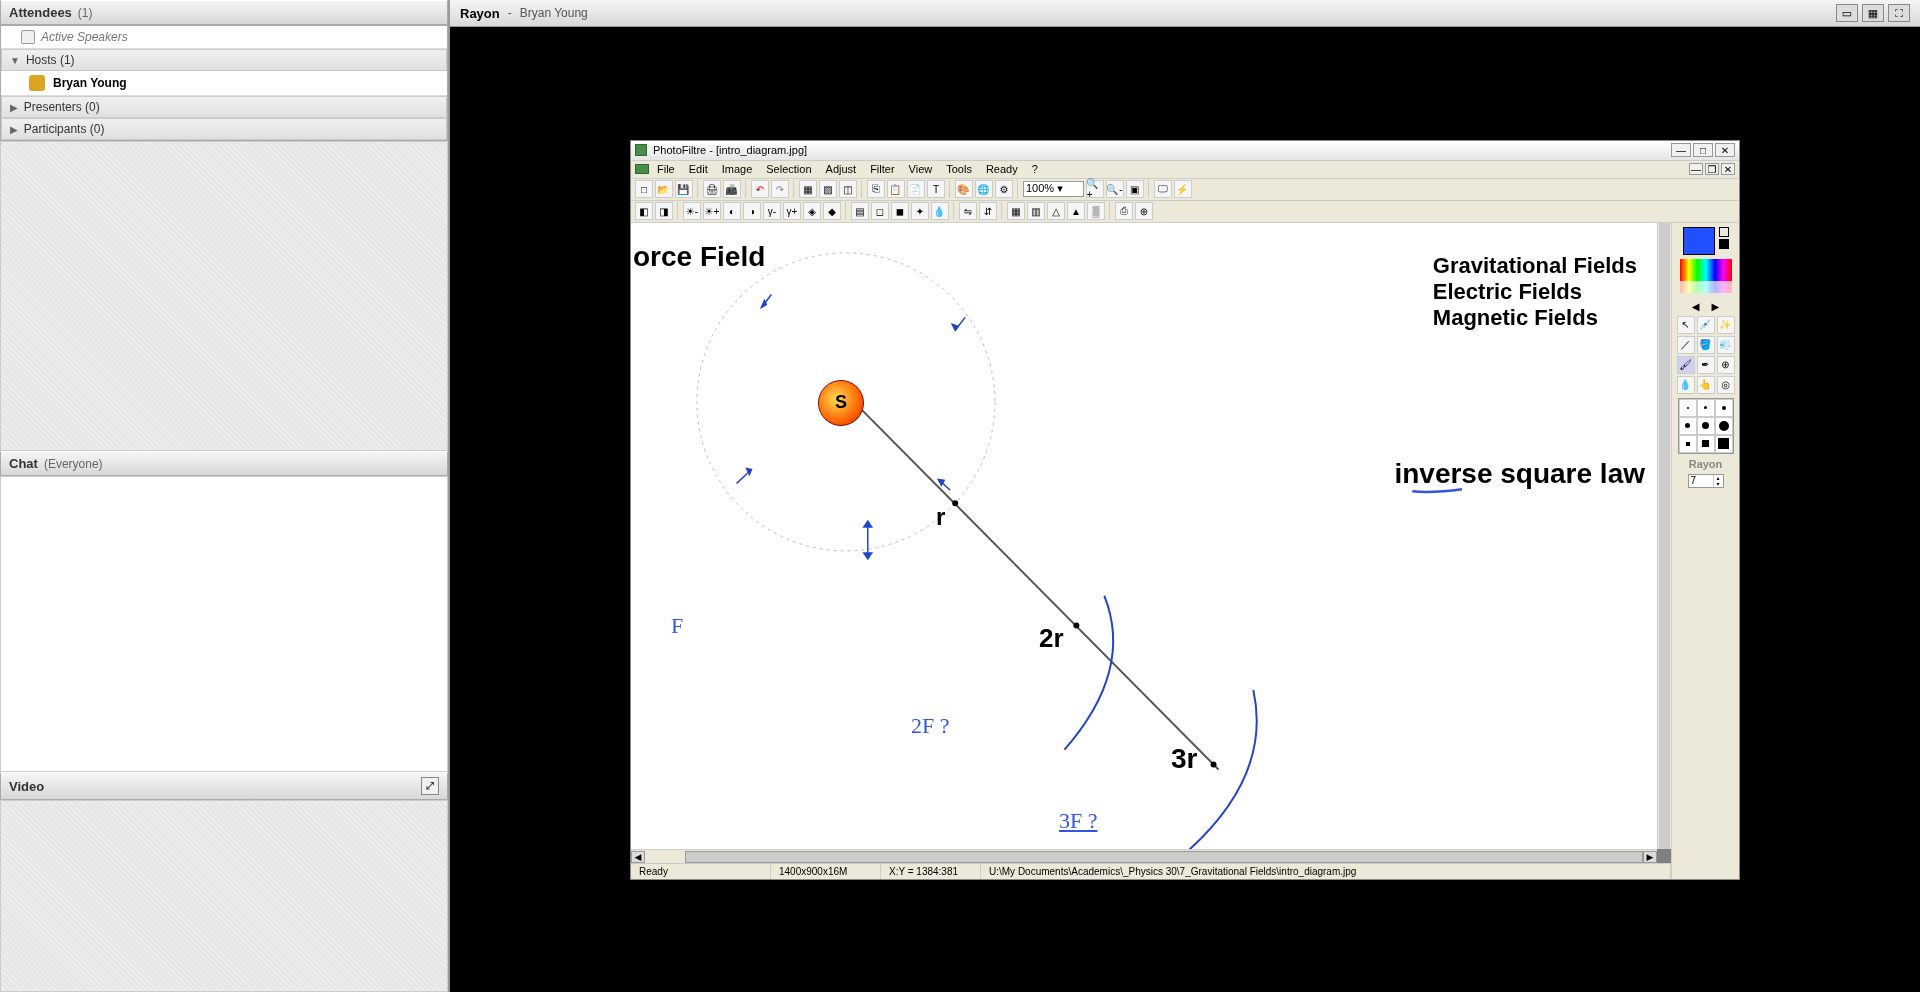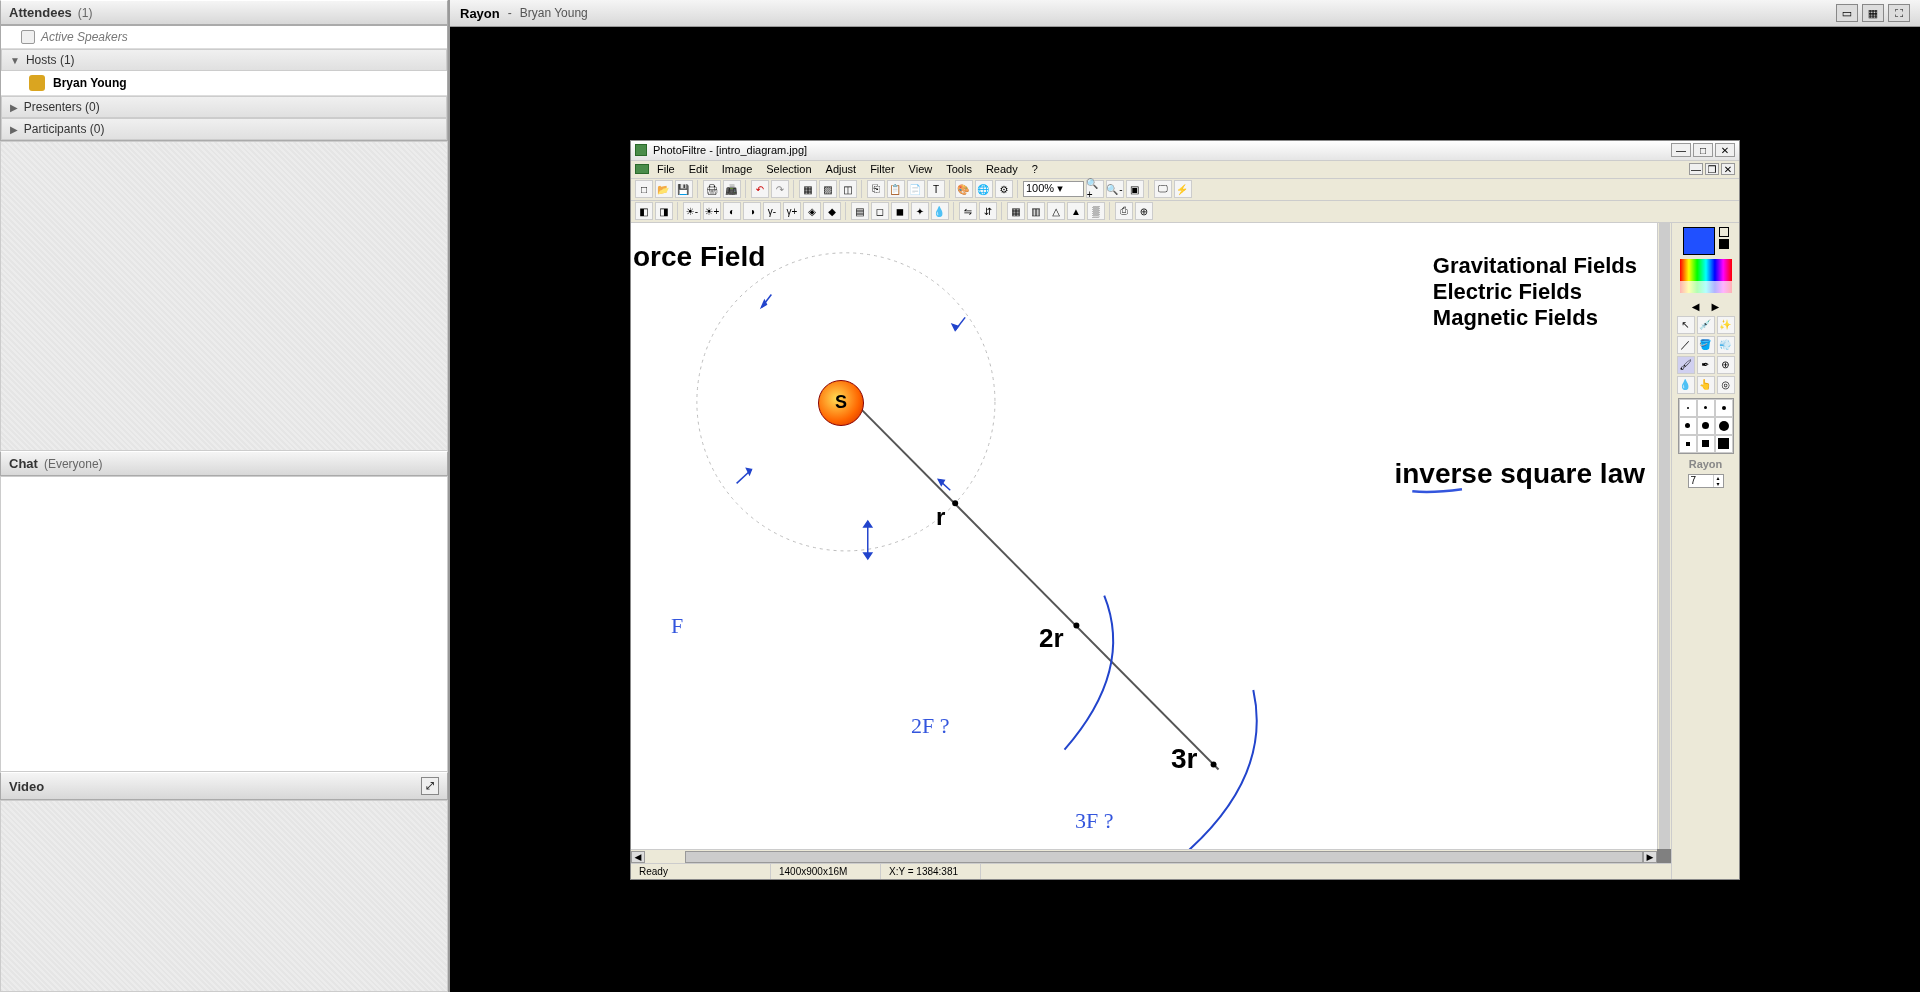--- a/index.html
+++ b/index.html
@@ -311,40 +311,41 @@
               <div class="sun" style="left:187px; top:157px;">
                 <span>S</span>
               </div>
 
               <div class="canvas-text" style="left:305px; top:280px; font-size:24px;">r</div>
               <div class="canvas-text" style="left:408px; top:400px; font-size:26px;">2r</div>
               <div class="canvas-text" style="left:540px; top:520px; font-size:28px;">3r</div>
 
               <div class="blue-annot" style="left:40px; top:390px;">F</div>
               <div class="blue-annot" style="left:280px; top:490px;">2F ?</div>
-              <div class="blue-annot" style="left:444px; top:585px;">3F ?</div>
+              <div class="blue-annot" style="left:428px; top:585px;text-decoration:underline;">3F ?</div>
 
             </div>
           </div>
 
           <div class="pf-vscroll">
               <div class="pf-vscroll-thumb"></div>
             </div>
           <div class="pf-hscroll">
             <span class="pf-hscroll-btn" style="position:absolute;left:0;top:1px">◀</span>
             <div class="pf-hscroll-track">
                 <div class="pf-hscroll-thumb"></div>
               </div>
             <span class="pf-hscroll-btn" style="position:absolute;right:0;top:1px">▶</span>
           </div>
 
           <div class="pf-statusbar">
             <div class="pf-status-cell" style="width:140px">Ready</div>
             <div class="pf-status-cell" style="width:110px">1400x900x16M</div>
             <div class="pf-status-cell" style="width:100px">X:Y = 1384:381</div>
+            <div class="pf-status-cell" style="flex:1">U:\My Documents\Academics\_Physics 30\7_Gravitational Fields\intro_diagram.jpg</div>
           </div>
         </div>
 
         <div class="pf-tools">
           <div style="display:flex; gap:4px; align-items:flex-start;">
             <div class="color-swatch-main"></div>
             <div style="display:flex;flex-direction:column;gap:2px">
               <div style="width:10px;height:10px;border:1px solid #000"></div>
               <div style="width:10px;height:10px;background:#000;border:1px solid #000"></div>
             </div>

